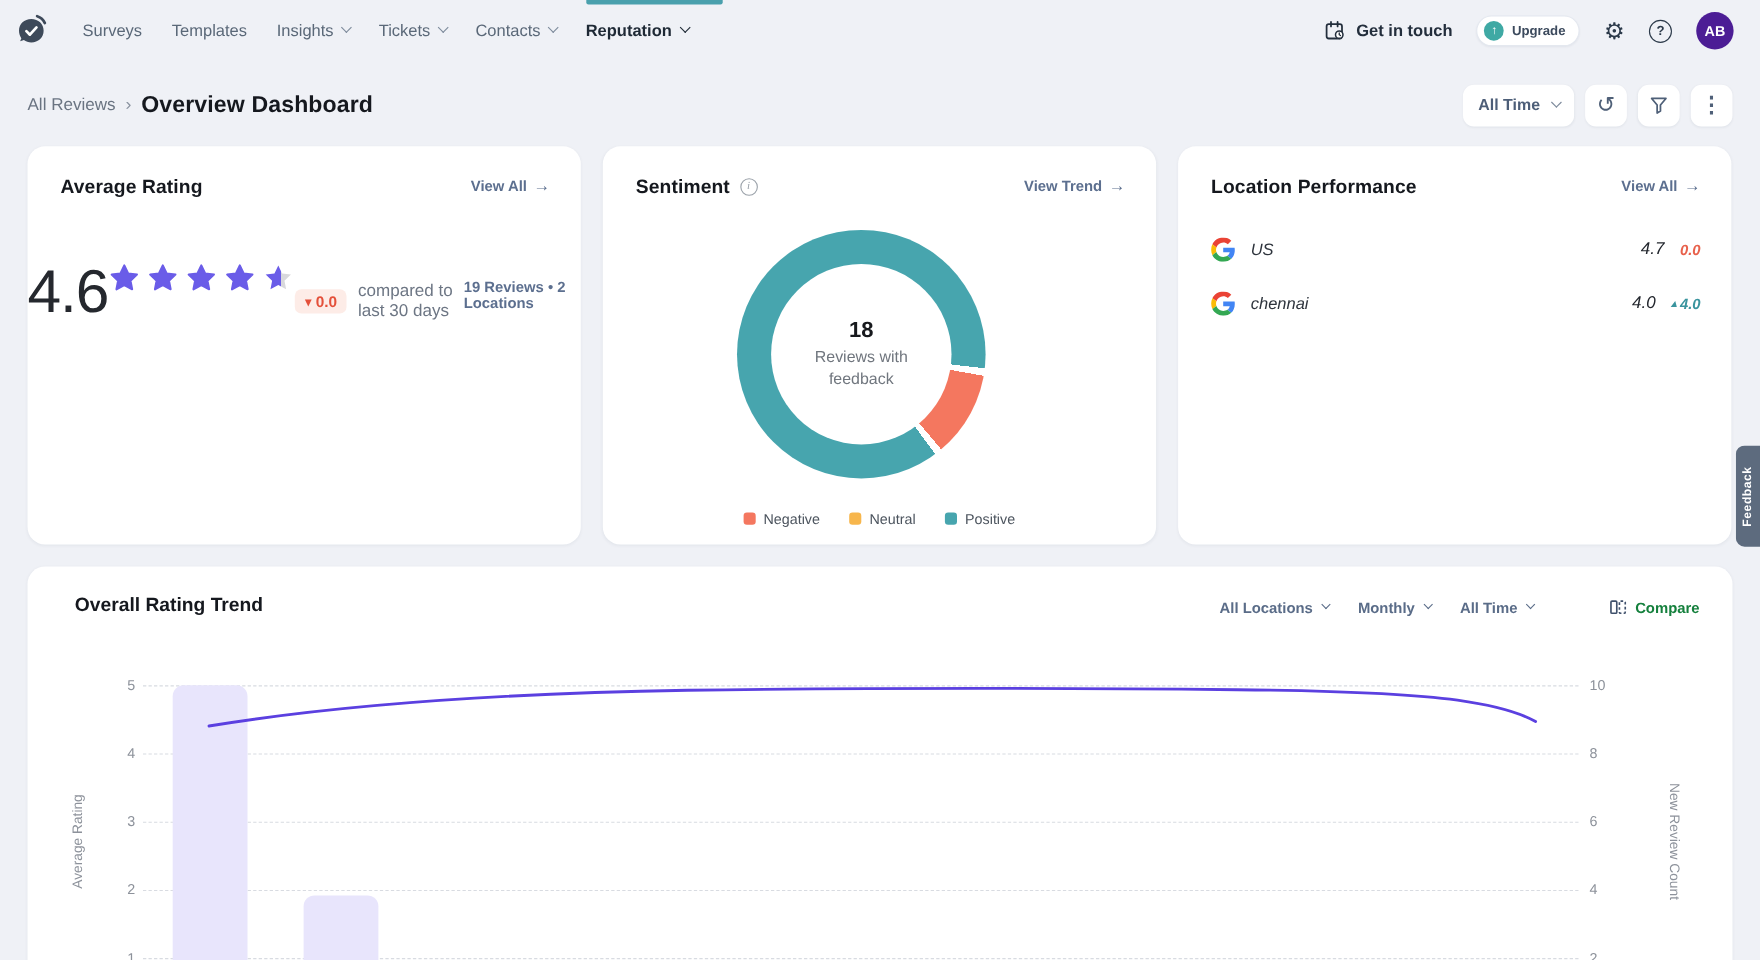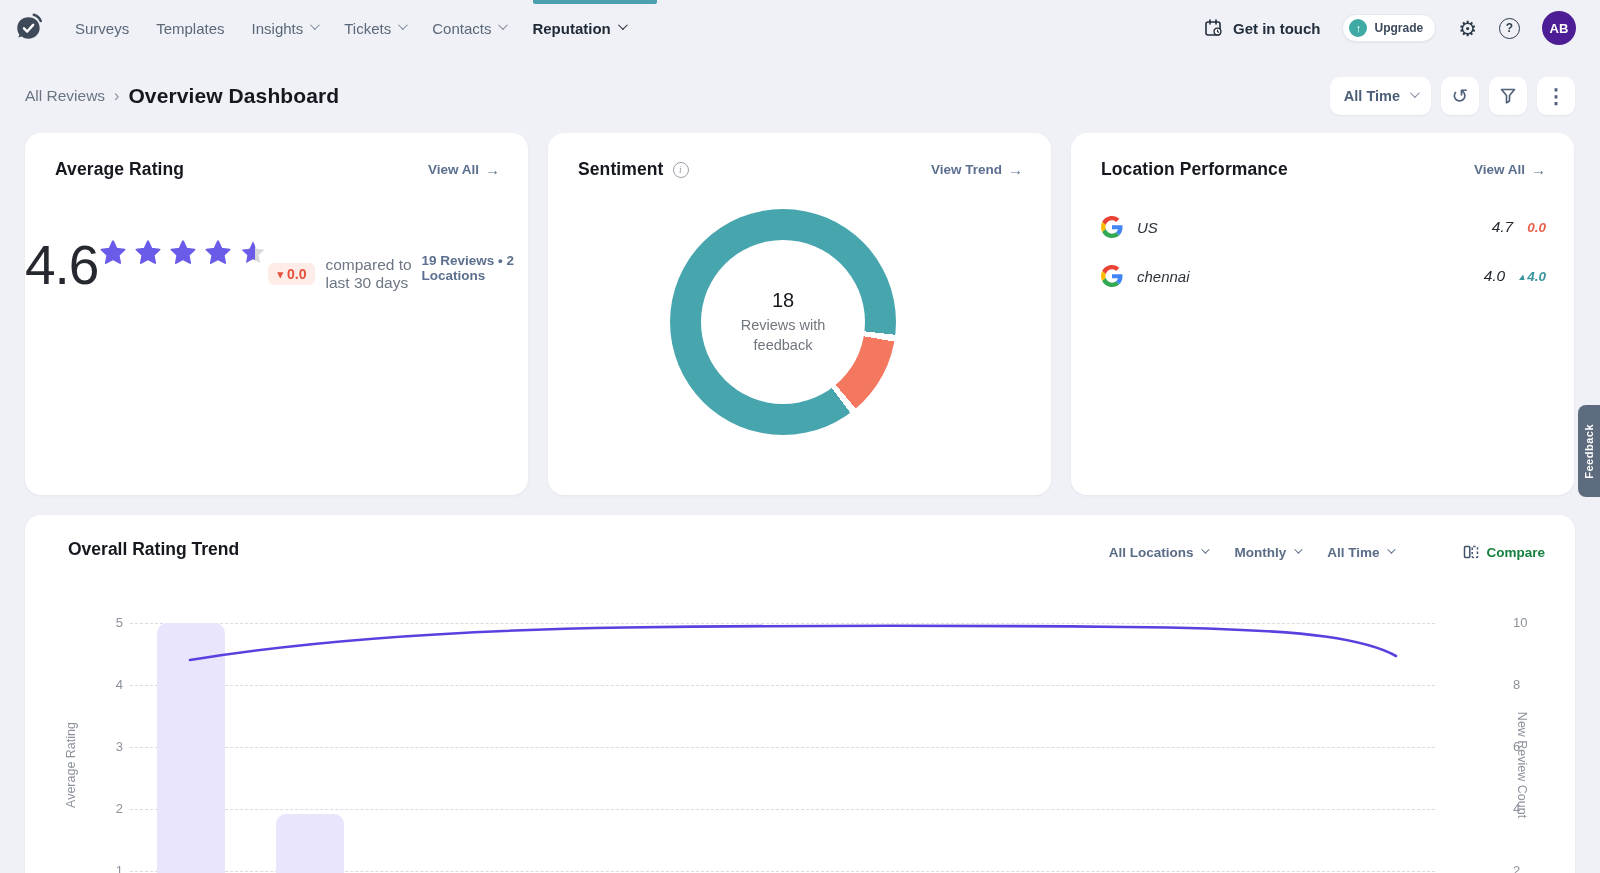--- a/index.html
+++ b/index.html
@@ -66,21 +66,21 @@
 
   
   .info-icon { width:16px; height:16px; border:1.4px solid #9aa1a9; border-radius:50%; margin-left:9px;
     display:inline-flex; align-items:center; justify-content:center; font-size:10px; color:#9aa1a9;
     font-style:italic; font-family:"Liberation Serif", serif; }
   .donut { position:absolute; left:122px; top:76px; width:226px; height:226px; border-radius:50%;
     background:conic-gradient(#47a5ae 0deg 96.5deg, #fff 96.5deg 100deg, #f4775f 100deg 140deg,
       #fff 140deg 143.5deg, #47a5ae 143.5deg 360deg); cursor:pointer; }
   .donut-hole { position:absolute; left:31px; top:31px; width:164px; height:164px; border-radius:50%;
     background:#fff; display:flex; flex-direction:column; align-items:center; justify-content:center; }
-  .donut-value { font-size:20px; font-weight:400; color:#17191d; }
+  .donut-value { font-size:20px; font-weight:700; color:#17191d; }
   .donut-label { margin-top:4px; width:130px; text-align:center; font-size:14.5px; color:#70767e; line-height:1.35; }
   .legend-row { position:absolute; left:0; right:0; top:331px; display:flex; justify-content:center; gap:27px; }
   .legend-item { display:flex; align-items:center; gap:7px; font-size:13px; color:#4c545e; cursor:pointer; }
   .legend-swatch { width:11px; height:11px; border-radius:3px; }
 
   
   .loc-rows { margin-top:32px;font-style:italic; }
   .loc-row { display:flex; align-items:center; height:30px; margin:0 28px 19px 30px; cursor:pointer; }
   .loc-name { font-size:15px; color:#2e343d; margin-left:14px; }
   .loc-right { margin-left:auto; display:flex; align-items:center; gap:14px; }
@@ -97,21 +97,21 @@
   .trend-title { font-size:17.5px; font-weight:700; color:#15181e; }
   .trend-controls { margin-left:auto; display:flex; align-items:center; gap:27px; }
   .trend-filter { display:flex; align-items:center; gap:8px; font-size:13.5px; font-weight:700;
     color:#5a6c88; cursor:pointer; }
   .trend-filter .chev { border-color:#5a6c88; width:6px; height:6px; }
   .compare-btn { display:flex; align-items:center; gap:7px; font-size:13.5px; font-weight:700;
     color:#15803d; cursor:pointer;margin-left:43px; }
 
   .gridline { position:absolute; left:105px; width:1305px; height:0; border-top:1px dashed #d8dbe1; }
   .tick-l { position:absolute; left:62px; width:36px; text-align:right; font-size:13px; color:#8d929b; }
-  .tick-r { position:absolute; left:1488px; width:36px; text-align:left; font-size:13px; color:#8d929b; }
+  .tick-r { position:absolute; left:1420px; width:36px; text-align:left; font-size:13px; color:#8d929b; }
   .axis-name { position:absolute; font-size:12.5px; color:#8d929b; white-space:nowrap; }
   .axis-left { left:46px; top:250px; transform:translate(-50%,-50%) rotate(-90deg); }
   .axis-right { left:1497px; top:250px; transform:translate(-50%,-50%) rotate(90deg); }
   .bar { position:absolute; width:68px; background:#e8e5fc; border-radius:10px 10px 0 0; }
   .line-svg { position:absolute; left:0; top:0; pointer-events:none; }
 
   
   .side-tab { position:fixed; right:0; top:405px; width:22px; height:92px; background:#5d6b7e;
     border-radius:8px 0 0 8px; display:flex; align-items:center; justify-content:center; cursor:pointer; }
   .side-tab span { writing-mode:vertical-rl; transform:rotate(180deg); color:#fff; font-size:11px;
@@ -251,20 +251,34 @@
       <span class="view-link">
         <span>View Trend</span>
         <span class="view-arrow">→</span>
       </span>
     </div>
     <div class="donut">
       <div class="donut-hole">
         <span class="donut-value">18</span>
         <span class="donut-label">Reviews with feedback</span>
       </div>
+    </div>
+    <div class="legend-row">
+      <span class="legend-item">
+        <span class="legend-swatch" style="background:#f4775f"></span>
+        <span>Negative</span>
+      </span>
+      <span class="legend-item">
+        <span class="legend-swatch" style="background:#f7b64c"></span>
+        <span>Neutral</span>
+      </span>
+      <span class="legend-item">
+        <span class="legend-swatch" style="background:#47a5ae"></span>
+        <span>Positive</span>
+      </span>
     </div>
   </section>
 
   <section class="card">
     <div class="card-head">
       <span class="card-title">Location Performance</span>
       <span class="view-link">
         <span>View All</span>
         <span class="view-arrow">→</span>
       </span>

